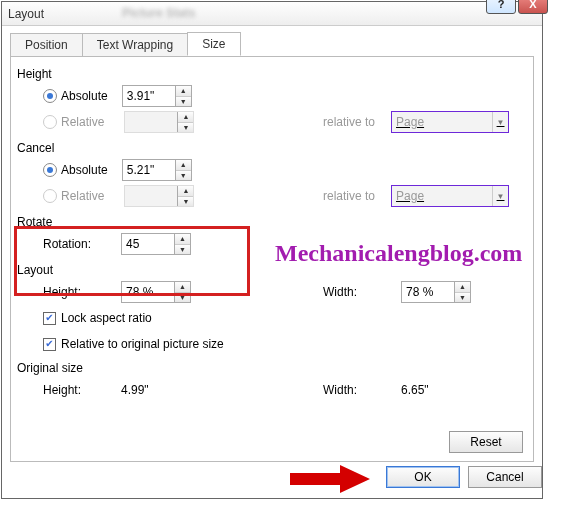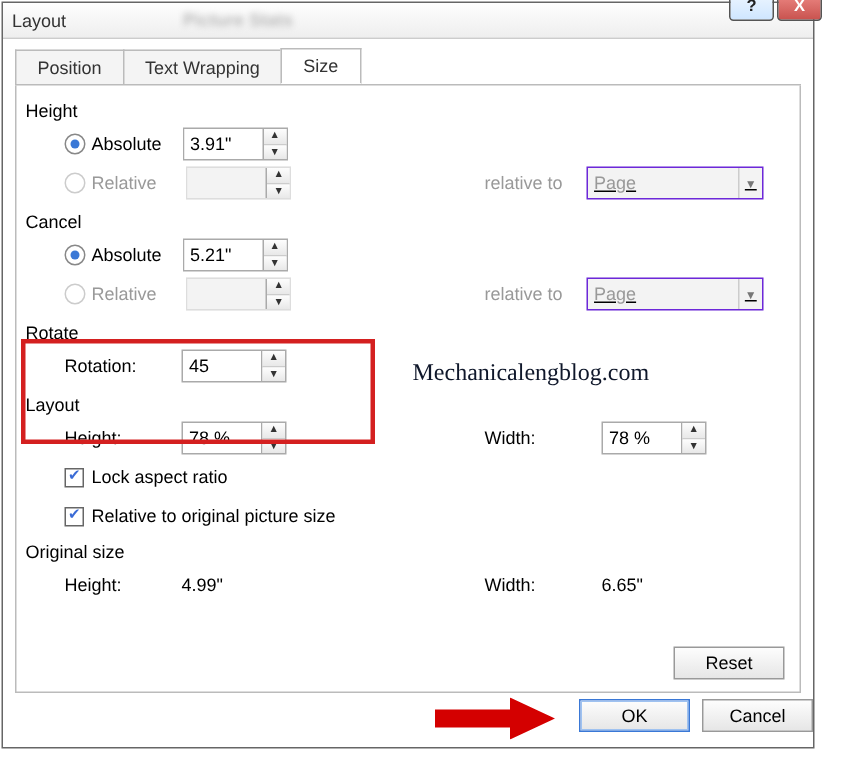--- a/index.html
+++ b/index.html
@@ -36,21 +36,21 @@
   .combo { display:inline-flex; align-items:stretch; border:1px solid #6d28d9; height:22px; background:#f3f3f3;text-decoration:underline;}
   .combo input { border:none; width:100px; background:#f3f3f3; color:#999; padding:0 4px; outline:none;}
   .combo .arrow { width:16px; display:flex;align-items:center;justify-content:center; border-left:1px solid #ccc; color:#777; font-size:8px;}
   .chk { width:13px;height:13px;border:1px solid #666;margin-right:5px;display:inline-flex;align-items:center;justify-content:center;background:#fff;}
   .chk.checked::after{content:"✔";font-size:10px;color:#3a6bd6;line-height:10px;}
   .reset-row { position:absolute; right:10px; bottom:8px;margin-top:36px; }
   .btn { min-width: 74px; height: 22px; border: 1px solid #999; background: linear-gradient(#fdfdfd,#e6e6e6); padding: 0 12px; cursor:pointer; display:inline-flex;align-items:center;justify-content:center;}
   .btn.default { border: 1px solid #3a78d6; box-shadow: 0 0 0 1px #9fc2f0 inset;}
   .bottom { position:absolute; right:0; bottom:10px; display:flex; gap:8px;}
   .redbox { position:absolute; border:3px solid #d42020; pointer-events:none; z-index:5;}
-  .watermark { position:absolute; color:#0f172a; font-weight:normal; font-size:16px; font-family: "Comic Sans MS","Segoe Script",cursive; z-index:6; pointer-events:none;}
+  .watermark { position:absolute; color:#a21caf; font-weight:bold; font-size:24px; font-family: "Comic Sans MS","Segoe Script",cursive; z-index:6; pointer-events:none;}
   .arrow-red { position:absolute; z-index:6; pointer-events:none;}
 </style>
 </head>
 <body>
 
 <div class="dialog">
   <div class="titlebar">
     <span class="title">Layout</span>
     <span class="blur">Picture Stats</span>
     <div class="winbtns">

